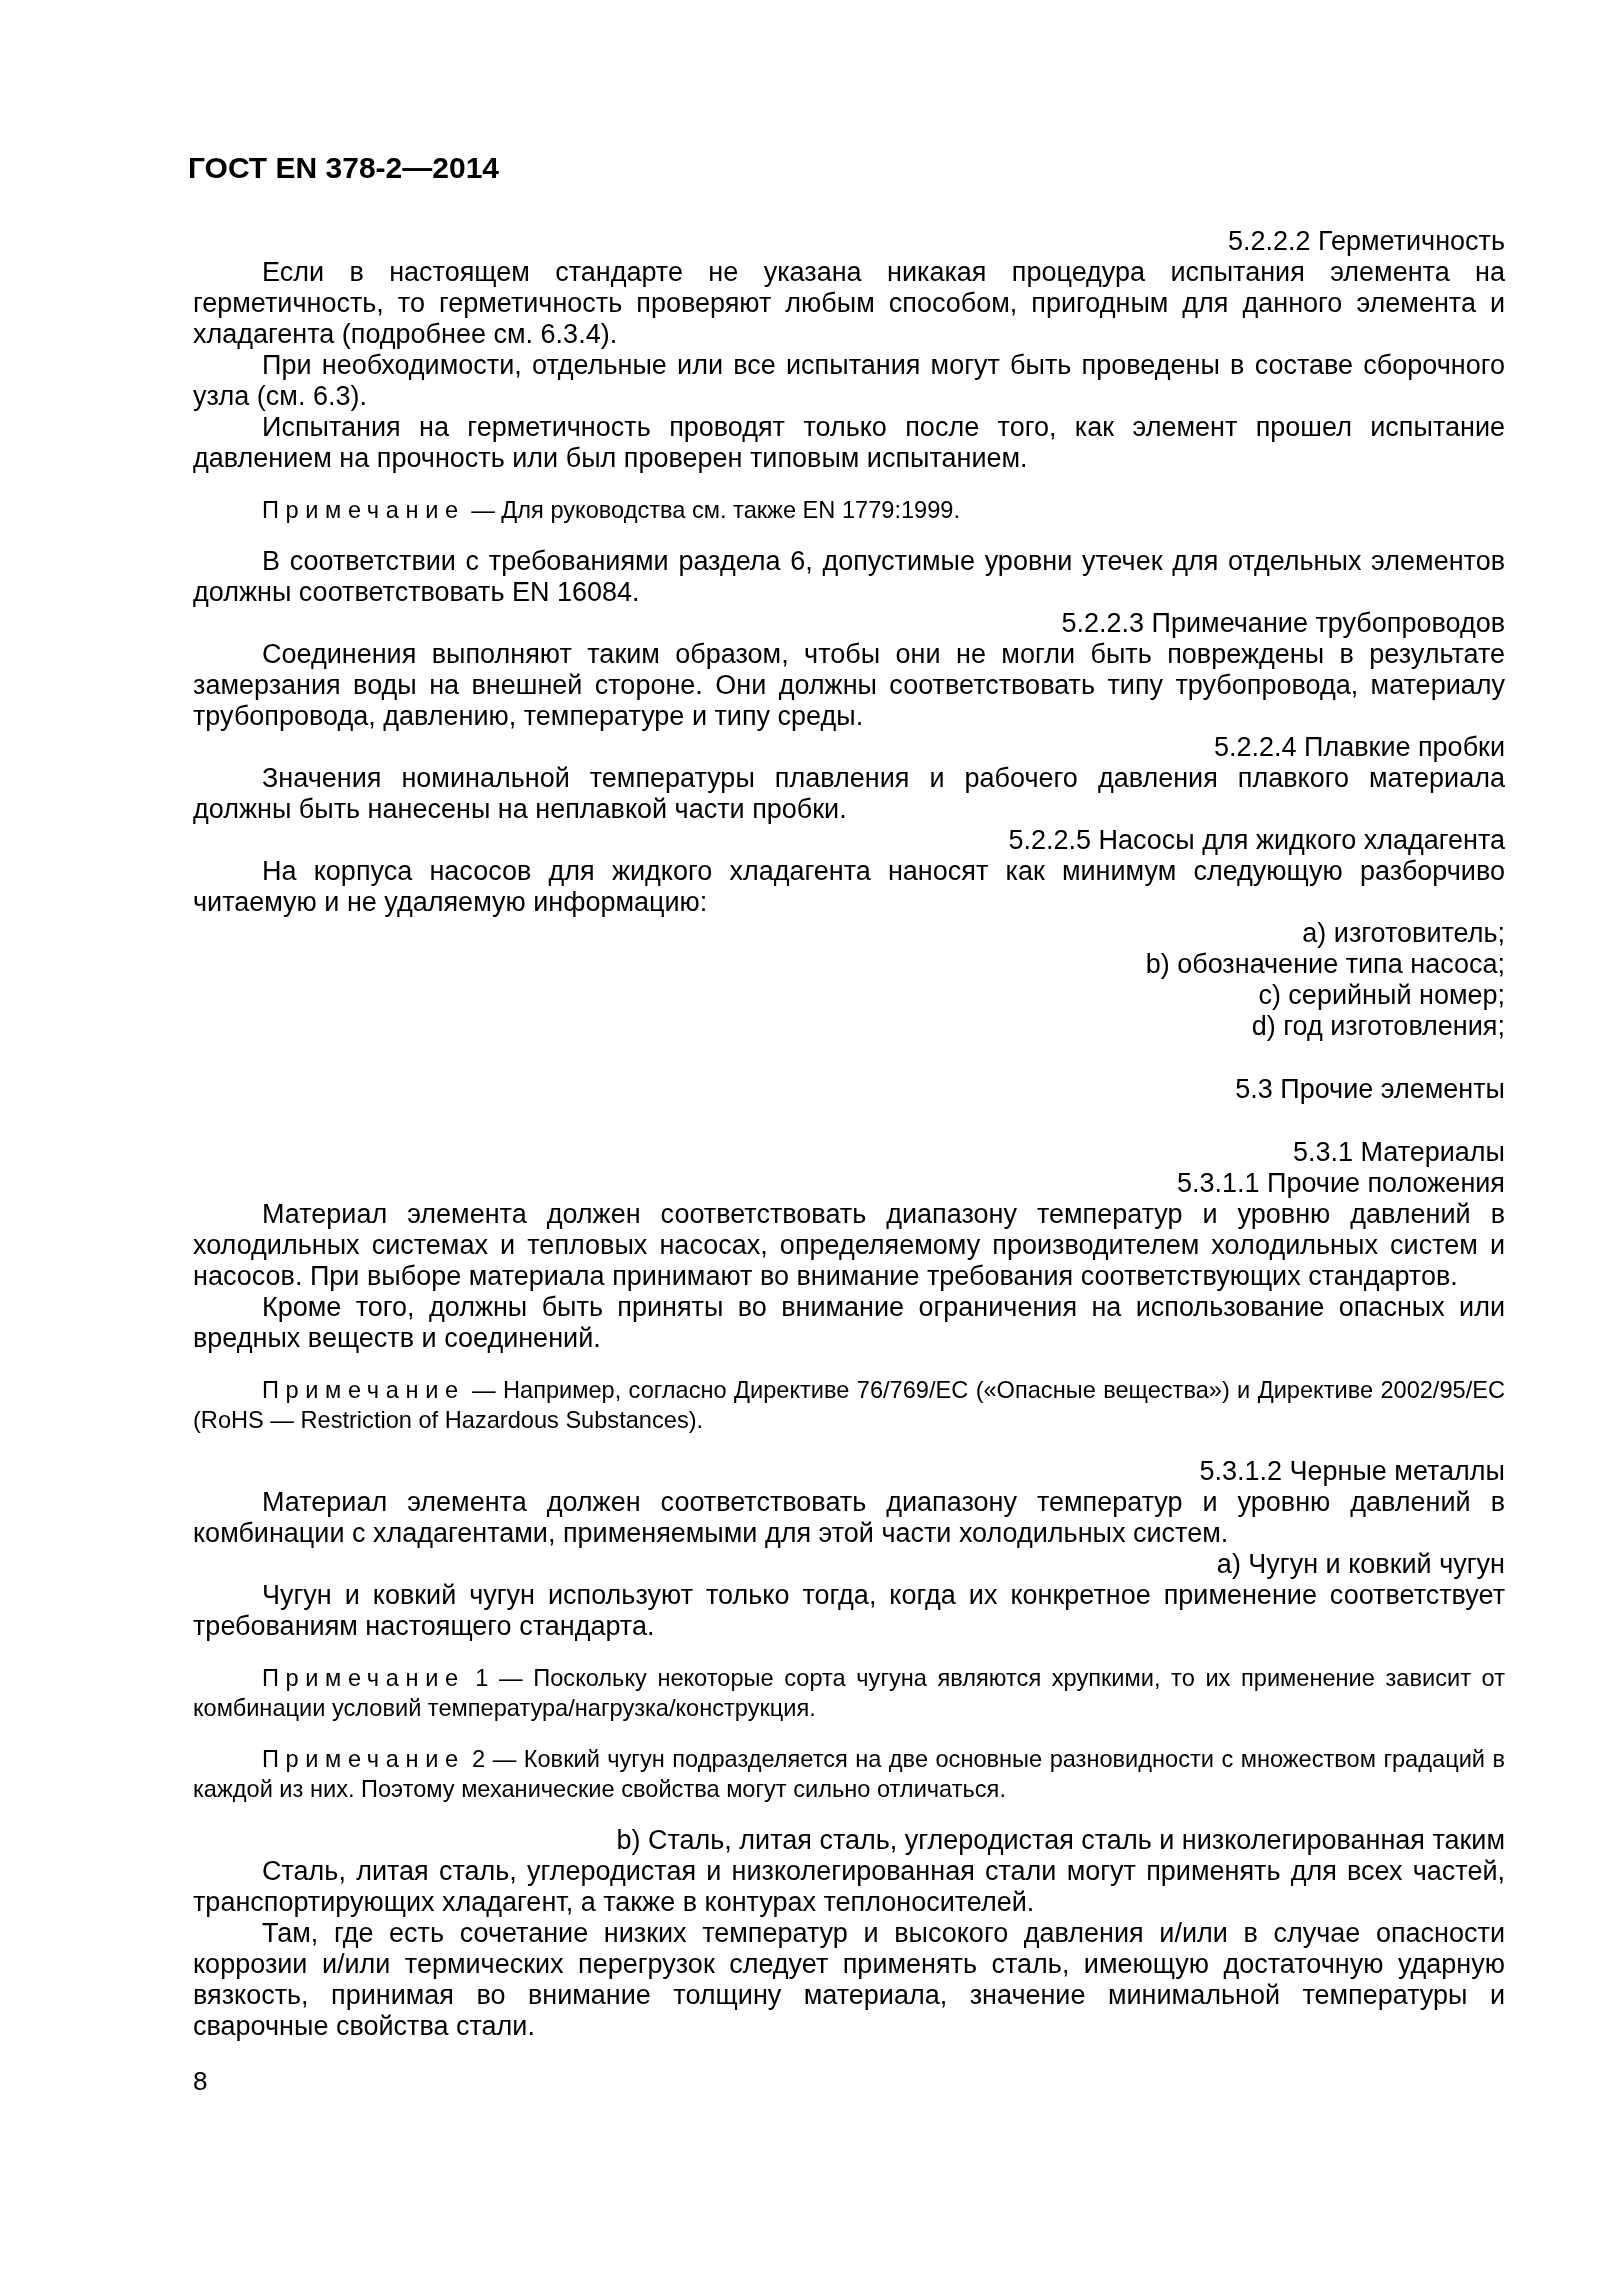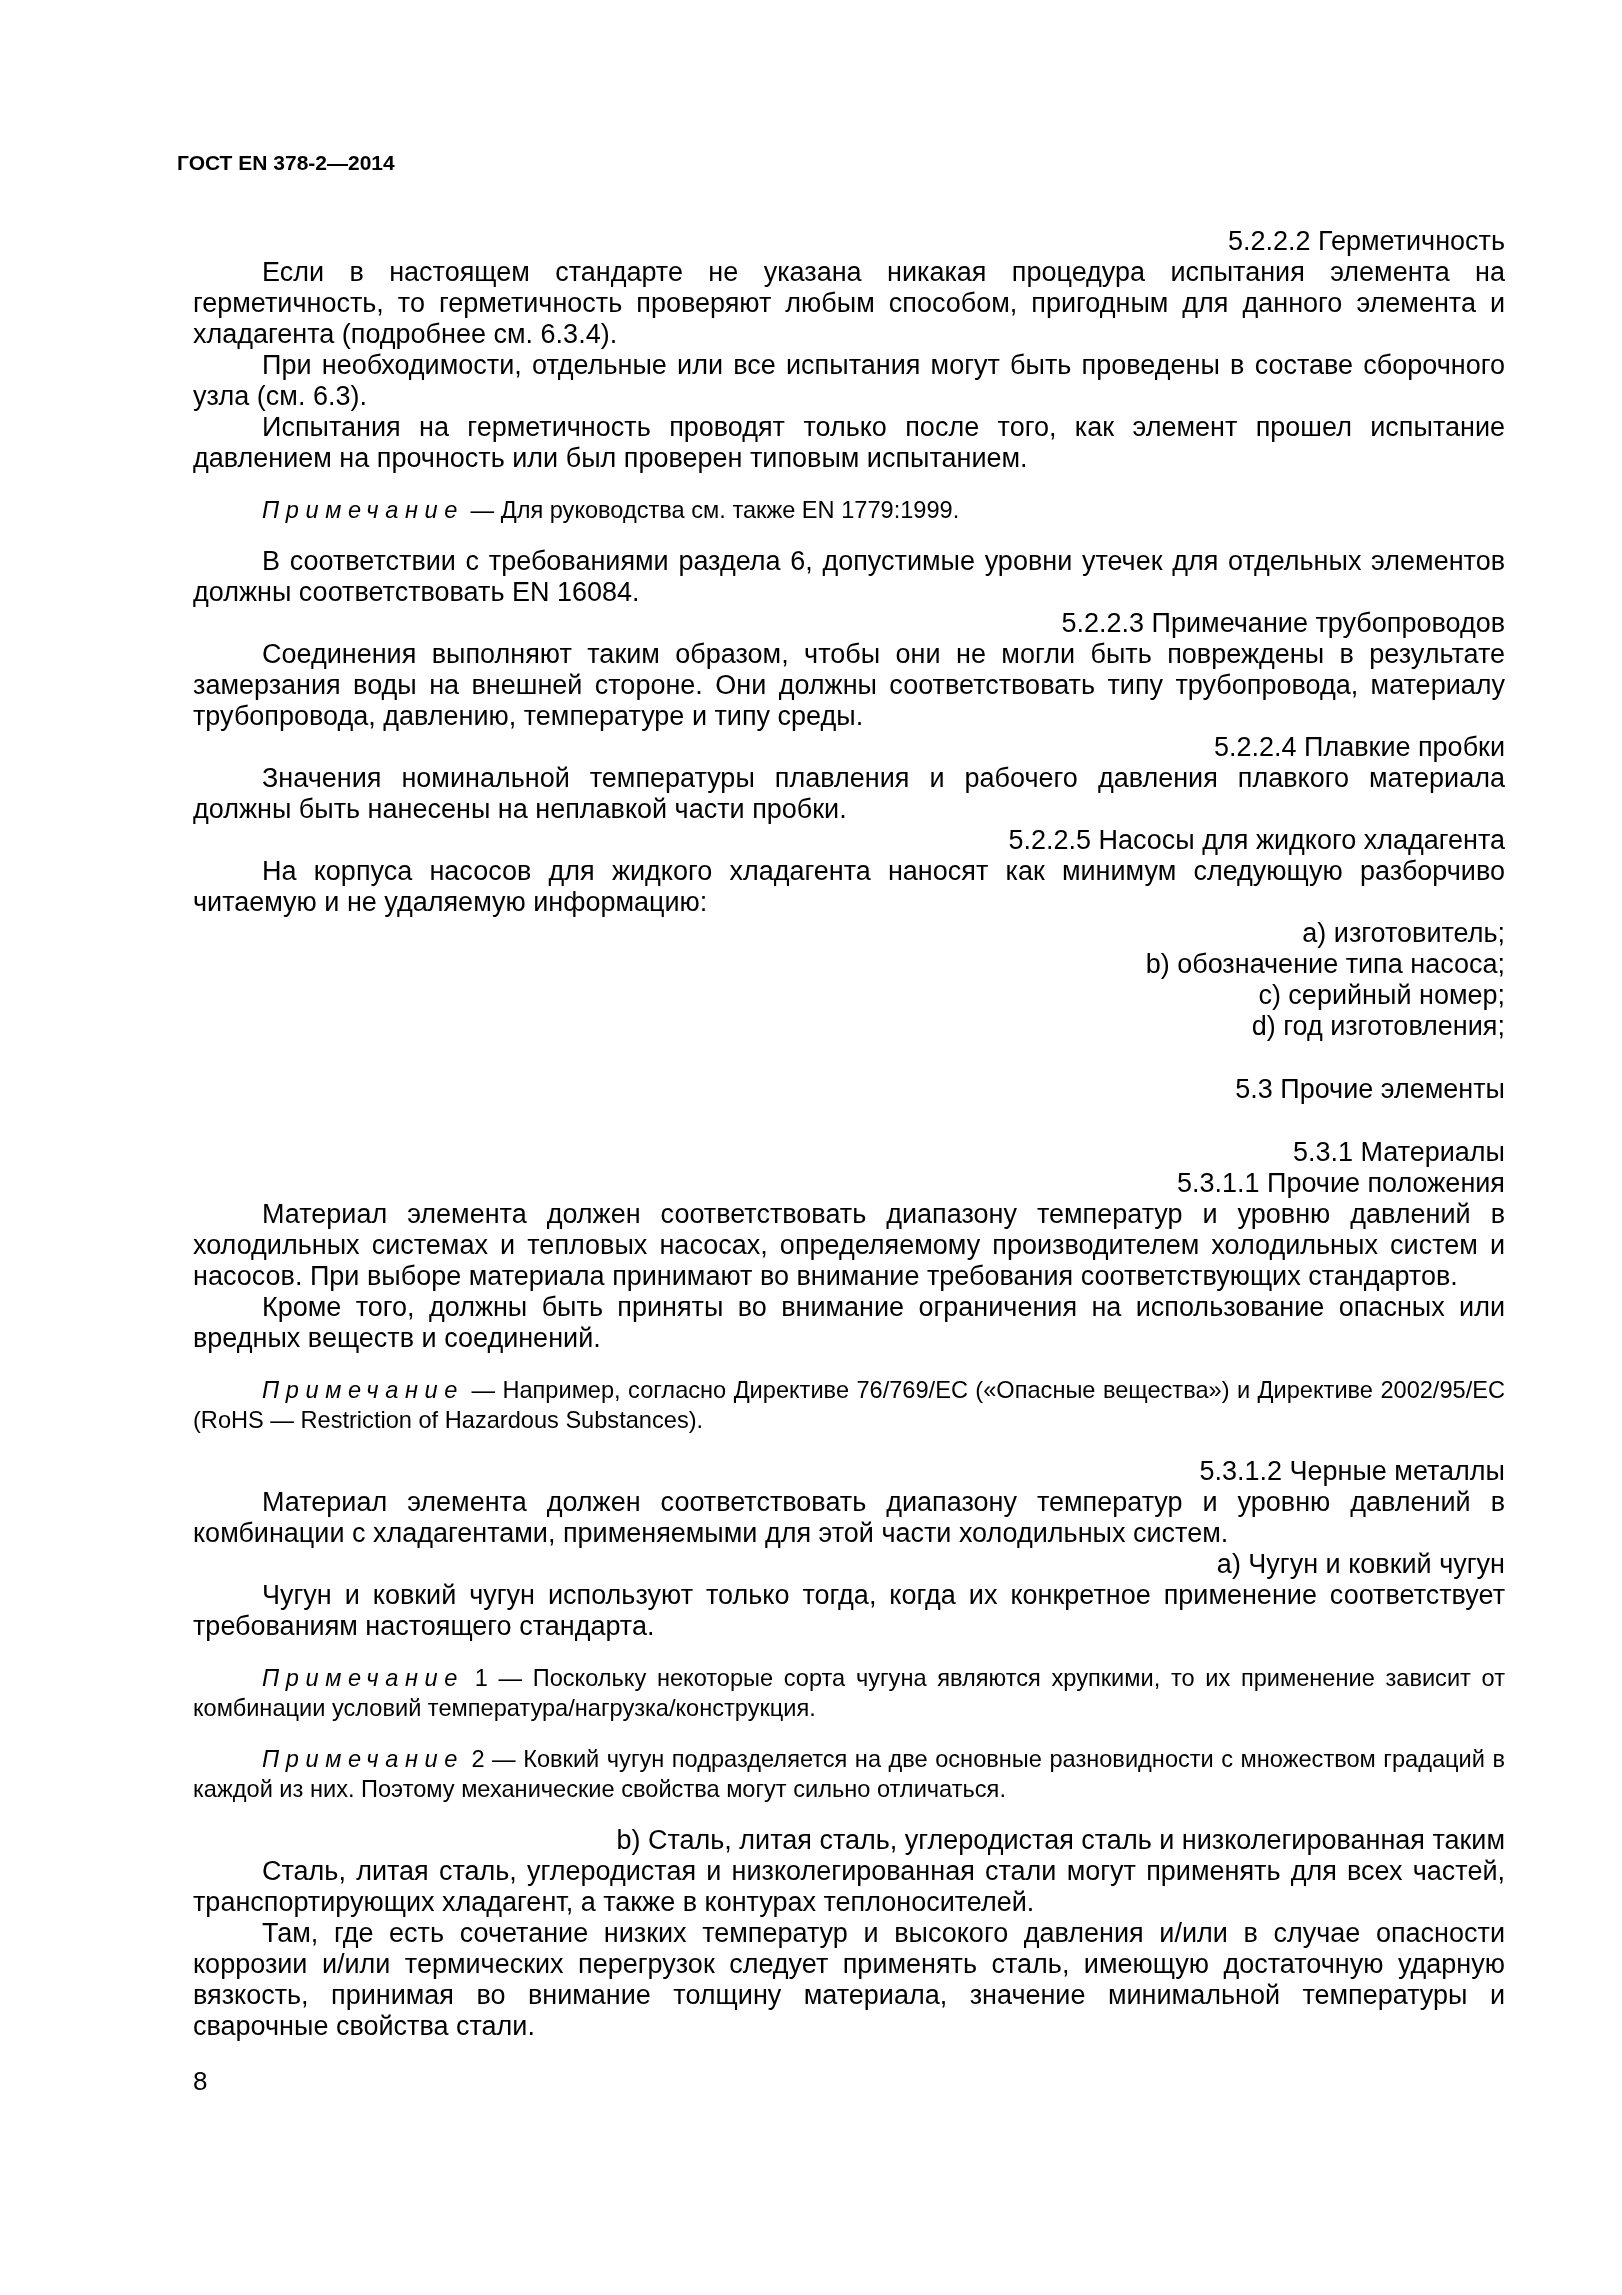--- a/index.html
+++ b/index.html
@@ -12,23 +12,23 @@
     width: 1623px;
     height: 2295px;
     margin: 0 auto;
     background: #ffffff;
     color: #000000;
     font-family: "Liberation Sans", sans-serif;
     overflow: hidden;
   }
   .doc-header {
     position: absolute;
-    left: 177px;
+    left: 188px;
     top: 151px;
-    font-size: 21px;
+    font-size: 30px;
     font-weight: bold;
     white-space: nowrap;
   }
   .content {
     position: absolute;
     left: 193px;
     top: 226px;
     width: 1312px;
     font-size: 27px;
     line-height: 31px;
@@ -55,21 +55,20 @@
     line-height: 30px;
     margin-top: 21px;
     margin-bottom: 21px;
     text-align: justify;
   }
   p.note + p.note {
     margin-top: 21px;
   }
   .note-label {
     letter-spacing: 0.28em;
-    font-style: italic;
   }
   .page-number {
     position: absolute;
     left: 193px;
     top: 2066px;
     font-size: 26px;
   }
 </style>
 </head>
 <body>

